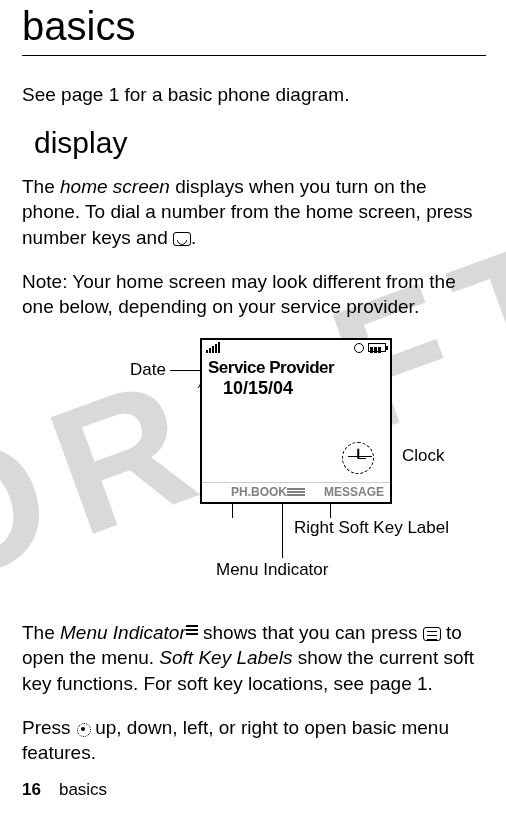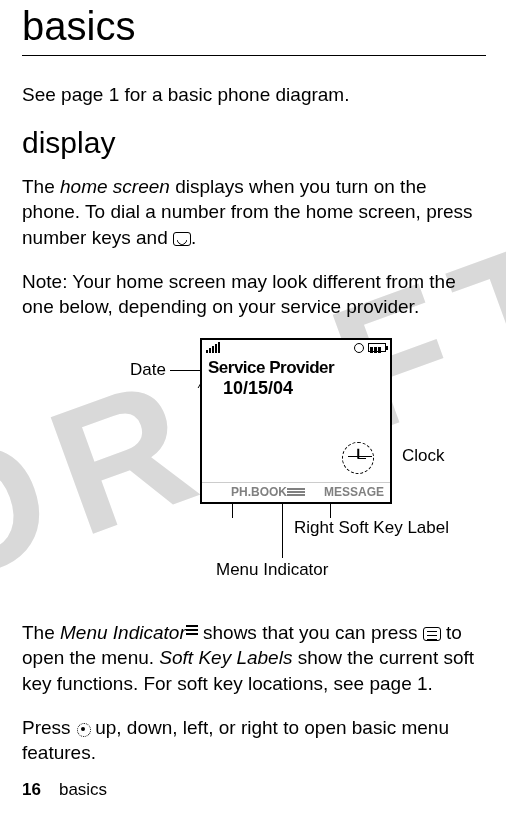--- a/index.html
+++ b/index.html
@@ -37,21 +37,21 @@
   }
   hr.rule {
     border: none;
     border-top: 1px solid #000;
     margin: 0 0 26px 0;
   }
   p { margin: 0 0 18px 0; font-size: 19px; line-height: 1.35; }
   h2.sub {
     font-size: 30px;
     font-weight: 400;
-    margin: 0 0 14px 0;
+    margin: 0 0 14px 12px;
   }
   .italic { font-style: italic; }
   .bold { font-weight: normal; }
   .inline-icon {
     display: inline-block;
     width: 18px; height: 14px;
     border: 1.5px solid #000;
     border-radius: 3px;
     vertical-align: -2px;
     position: relative;

